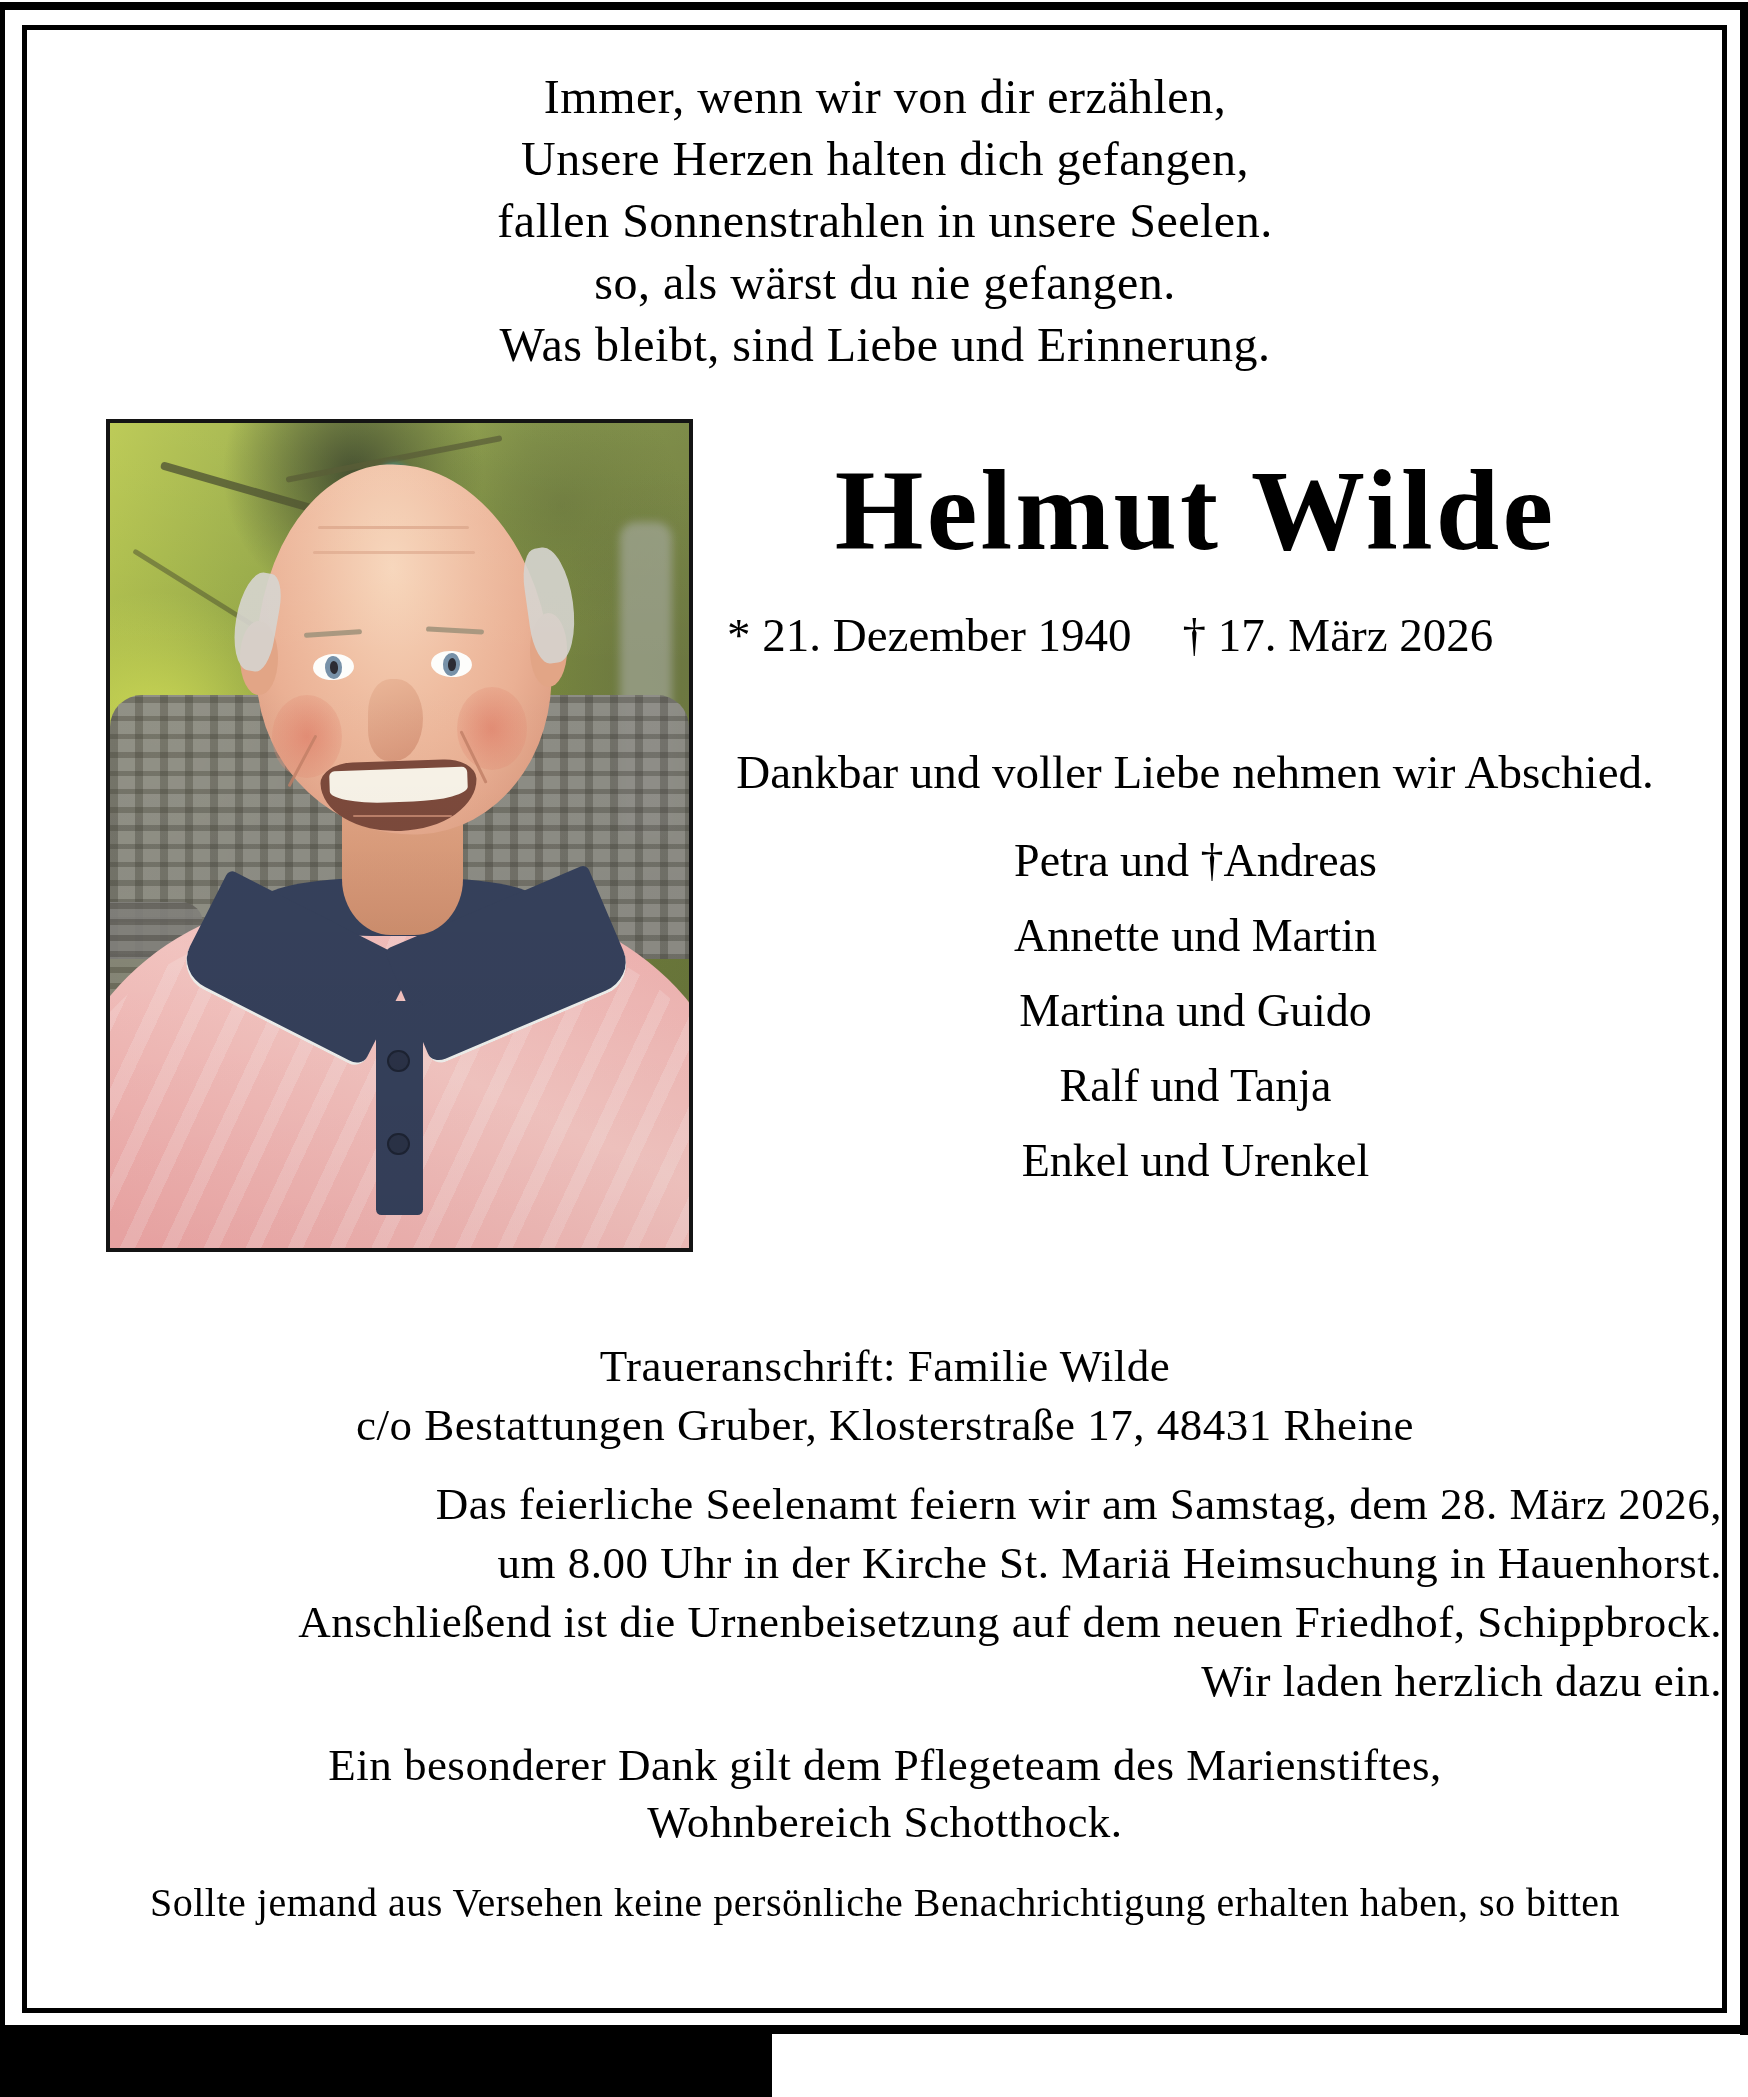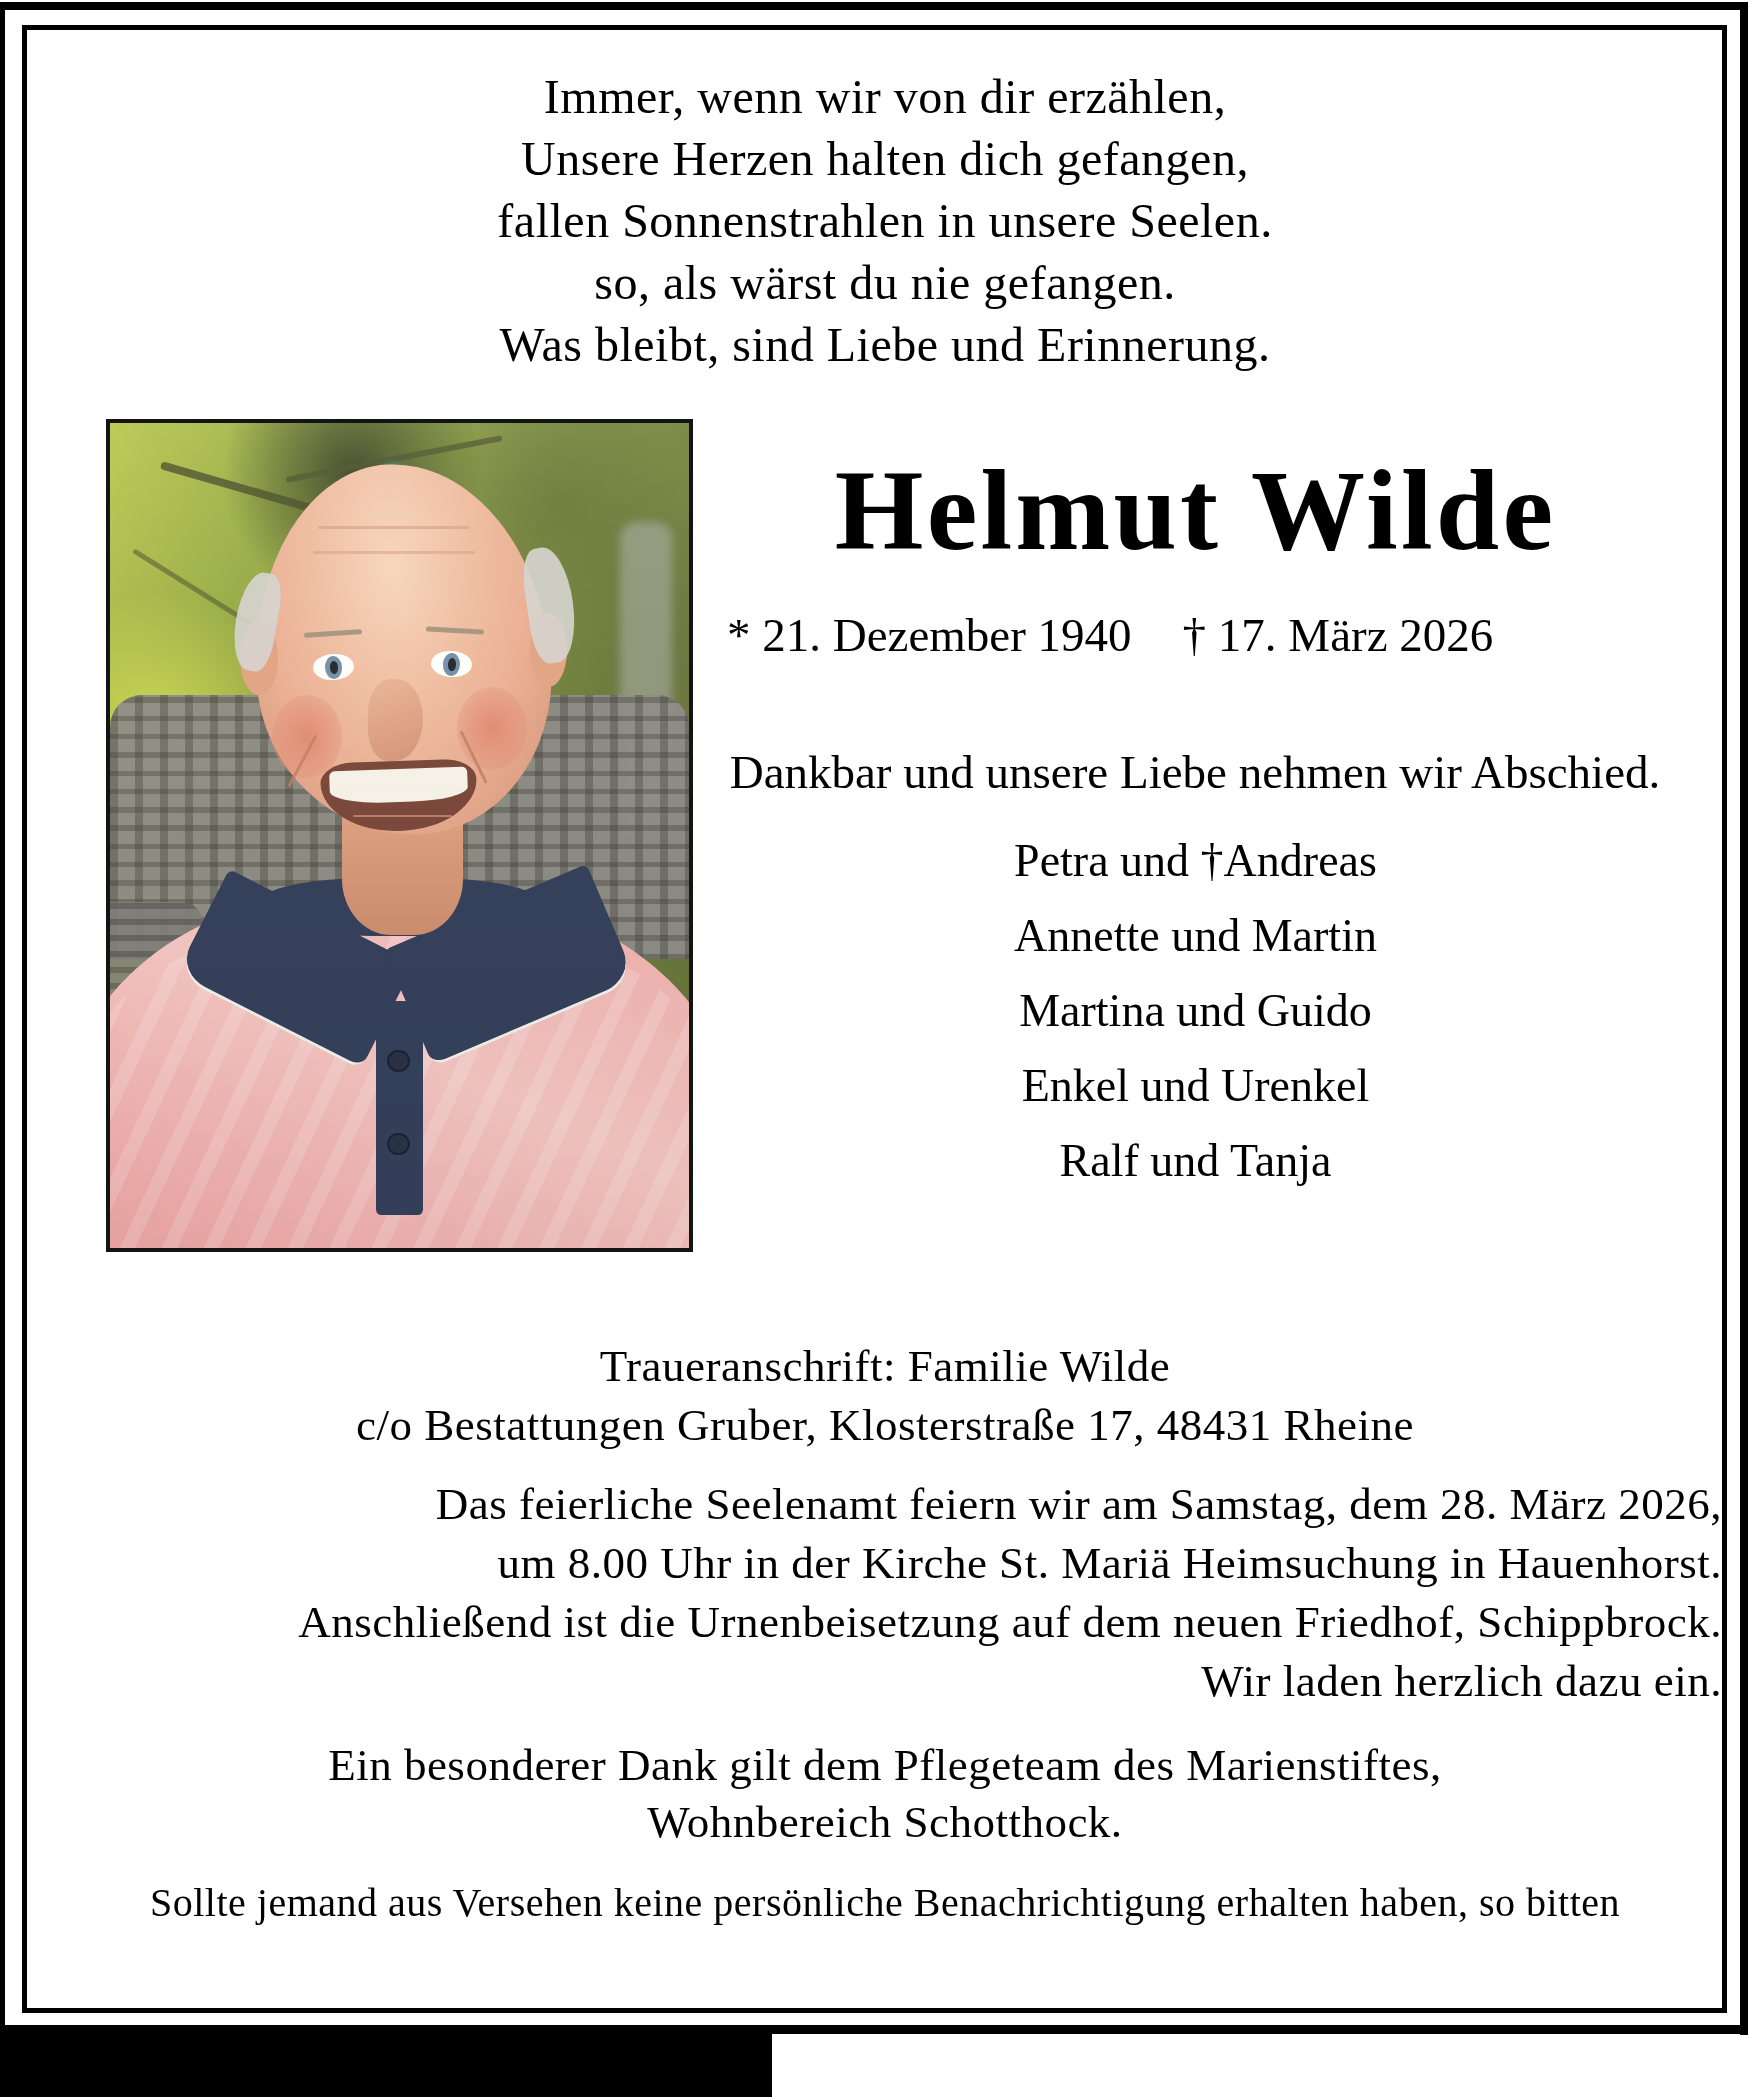--- a/index.html
+++ b/index.html
@@ -176,28 +176,28 @@
     </div>
     <div class="p-chin"></div>
     <div class="p-vignette"></div>
   </div>
 
   <div class="deceased-name">Helmut Wilde</div>
   <div class="dates">
     <span>* 21. Dezember 1940</span><span class="gap"></span><span>† 17. März 2026</span>
   </div>
 
-  <div class="farewell">Dankbar und unsere Liebe nehmen wir Abschied.</div>
+  <div class="farewell">Dankbar und voller Liebe nehmen wir Abschied.</div>
 
   <div class="mourners">
     <div>Petra und †Andreas</div>
     <div>Annette und Martin</div>
     <div>Martina und Guido</div>
+    <div>Ralf und Tanja</div>
     <div>Enkel und Urenkel</div>
-    <div>Ralf und Tanja</div>
   </div>
 
   <div class="tblock address">
     <div>Traueranschrift: Familie Wilde</div>
     <div>c/o Bestattungen Gruber, Klosterstraße 17, 48431 Rheine</div>
   </div>
 
   <div class="tblock service">
     <div>Das feierliche Seelenamt feiern wir am Samstag, dem 28. März 2026,</div>
     <div>um 8.00 Uhr in der Kirche St. Mariä Heimsuchung in Hauenhorst.</div>

